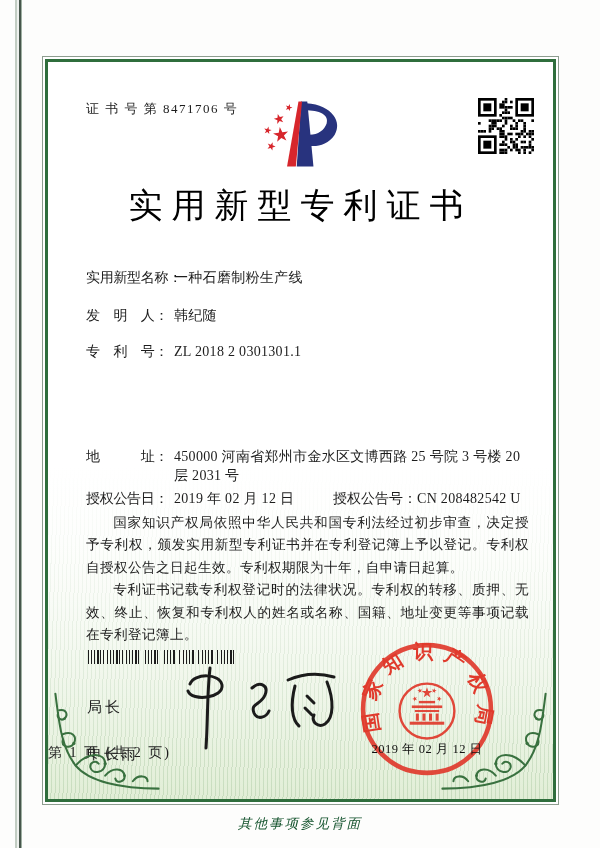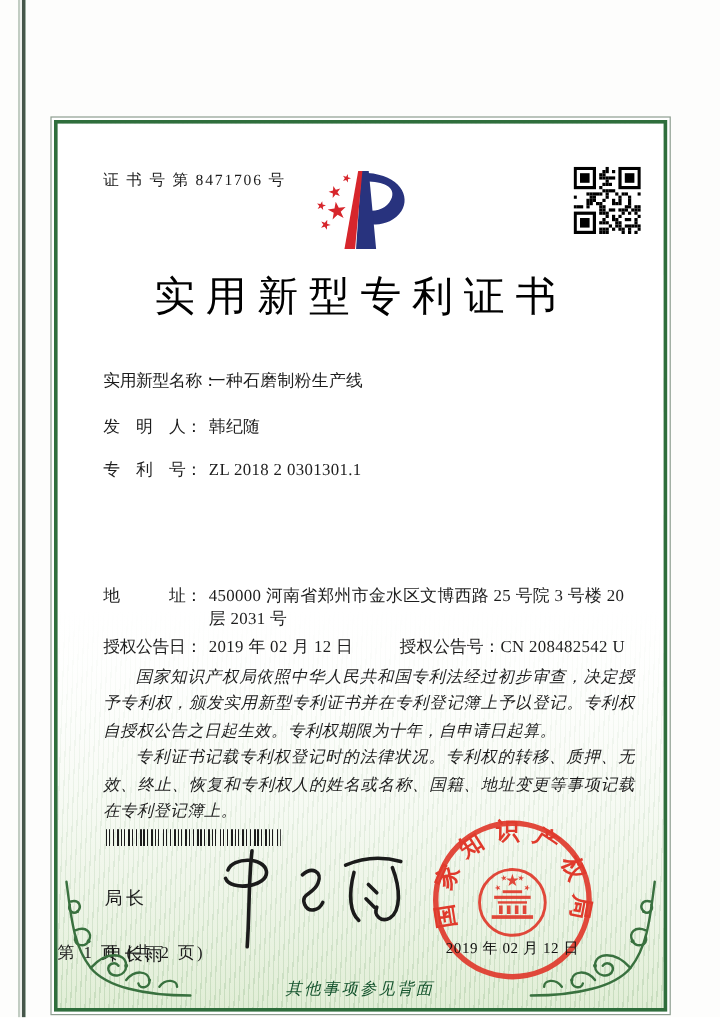--- a/index.html
+++ b/index.html
@@ -1,36 +1,36 @@
 <!DOCTYPE html>
 <html><head>
 <meta charset="utf-8">
 <style>
   html,body{margin:0;padding:0;background:#ffffff;}
   .sheet{position:relative;width:600px;height:848px;background:#fdfdfc;overflow:hidden;
          font-family:"Liberation Serif","DejaVu Serif",serif;color:#1d1d1d;}
   .scan-edge{position:absolute;left:13px;top:0;bottom:0;width:10px;
     background:linear-gradient(90deg,transparent 0 2px,#c2cdc3 2px 4px,#eef1ee 4px 5.5px,#46564b 5.5px 7.5px,#9fb0a3 7.5px 8.5px,transparent 8.5px);}
-  .frame{position:absolute;left:42px;top:56px;width:517px;height:749px;border:1px solid #8d9d8f;padding:2px;box-sizing:border-box;background:#fff;margin-top:41px;}
+  .frame{position:absolute;left:42px;top:56px;width:517px;height:749px;border:1px solid #8d9d8f;padding:2px;box-sizing:border-box;background:#fff;}
   .frame-inner{position:relative;width:100%;height:100%;box-sizing:border-box;border:3px solid #2f6e3c;
     background-image:
       linear-gradient(180deg,#ffffff 0%,#ffffff 55%,rgba(255,255,255,.65) 70%,rgba(255,255,255,0) 100%),
       repeating-linear-gradient(92deg,rgba(104,156,98,.22) 0 1px,rgba(255,255,255,0) 1px 4px),
       linear-gradient(180deg,#ffffff 0%,#fbfdf8 60%,#eaf3e2 82%,#e1eed6 100%);}
   .cert-no{position:absolute;left:38px;top:38px;font-size:13px;letter-spacing:1.5px;}
   .logo{position:absolute;left:204px;top:28px;width:100px;height:88px;}
   .qr{position:absolute;left:430px;top:36px;width:56px;height:56px;}
   .title{position:absolute;left:0;right:0;top:121px;text-align:center;font-size:34px;font-weight:normal;letter-spacing:9px;color:#000;}
   .field-row{position:absolute;left:38px;width:448px;font-size:14px;line-height:19px;white-space:nowrap;}
   .flabel{display:inline-block;width:88px;letter-spacing:-.3px;vertical-align:top;}
   .fvalue{letter-spacing:.3px;}
   .fvalue-block{display:inline-block;width:352px;white-space:normal;vertical-align:top;}
   .pair2{position:absolute;left:247px;top:0;}
   .paragraphs{position:absolute;left:38px;top:450px;width:443px;font-size:13.6px;line-height:22.4px;
-    font-style:italic;letter-spacing:.4px;text-align:justify;}
+    letter-spacing:.4px;text-align:justify;}
   .paragraphs p{margin:0;text-indent:2em;}
   .barcode{position:absolute;left:40px;top:588px;width:146px;height:14px;
     background:repeating-linear-gradient(90deg,#1c1c1c 0 1.5px,transparent 1.5px 3px,#1c1c1c 3px 4px,transparent 4px 6px,#1c1c1c 6px 6.8px,transparent 6.8px 9.5px);}
   .signer-title{position:absolute;left:39px;top:636px;font-size:15px;letter-spacing:3px;}
   .signer-name{position:absolute;left:39px;top:683px;font-size:15px;letter-spacing:2px;}
   .signature{position:absolute;left:128px;top:596px;width:184px;height:98px;}
   .seal{position:absolute;left:308px;top:576px;width:142px;height:142px;}
   .seal svg{position:absolute;left:0;top:0;}
   .seal-date{position:absolute;left:14px;top:103px;width:114px;text-align:center;font-size:12.5px;color:#111;letter-spacing:.5px;}
   .page-no{position:absolute;left:0;right:0;top:682px;font-size:14px;letter-spacing:2px;}

